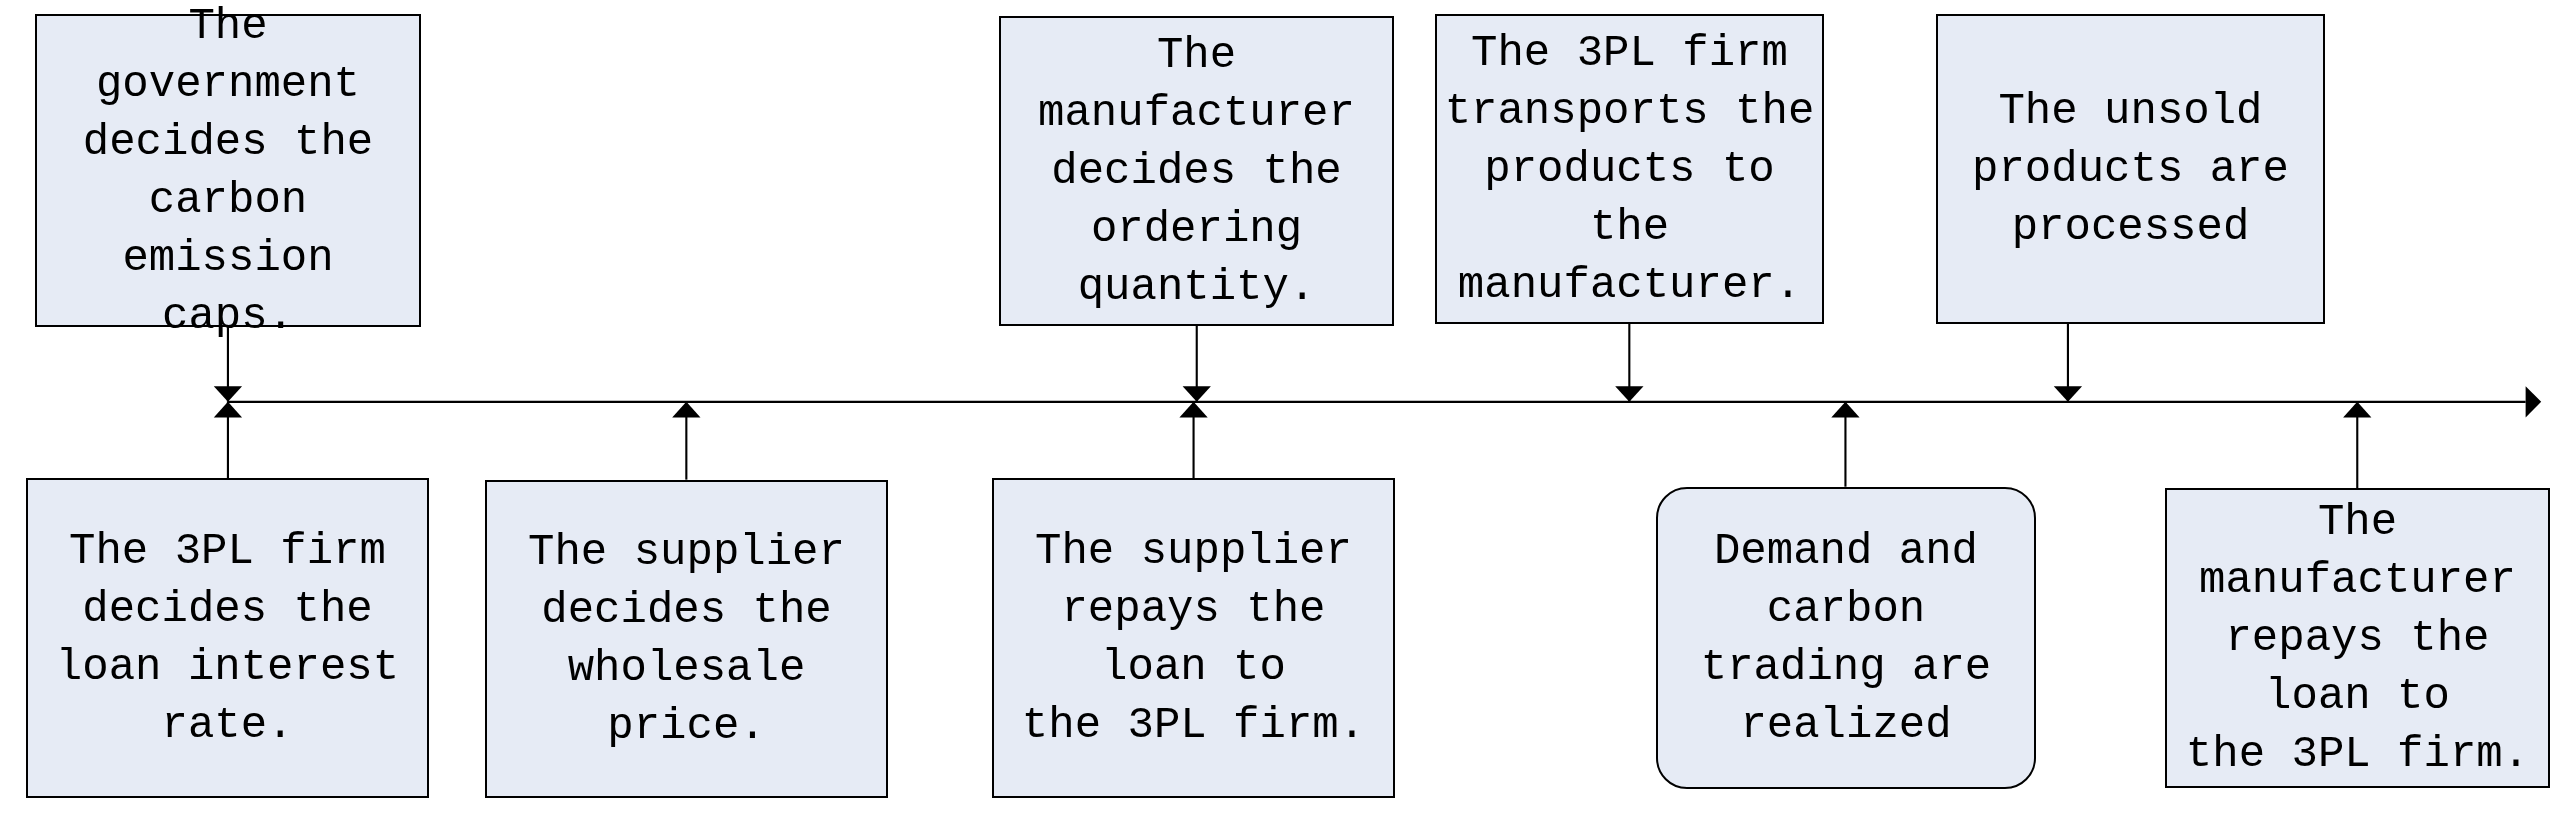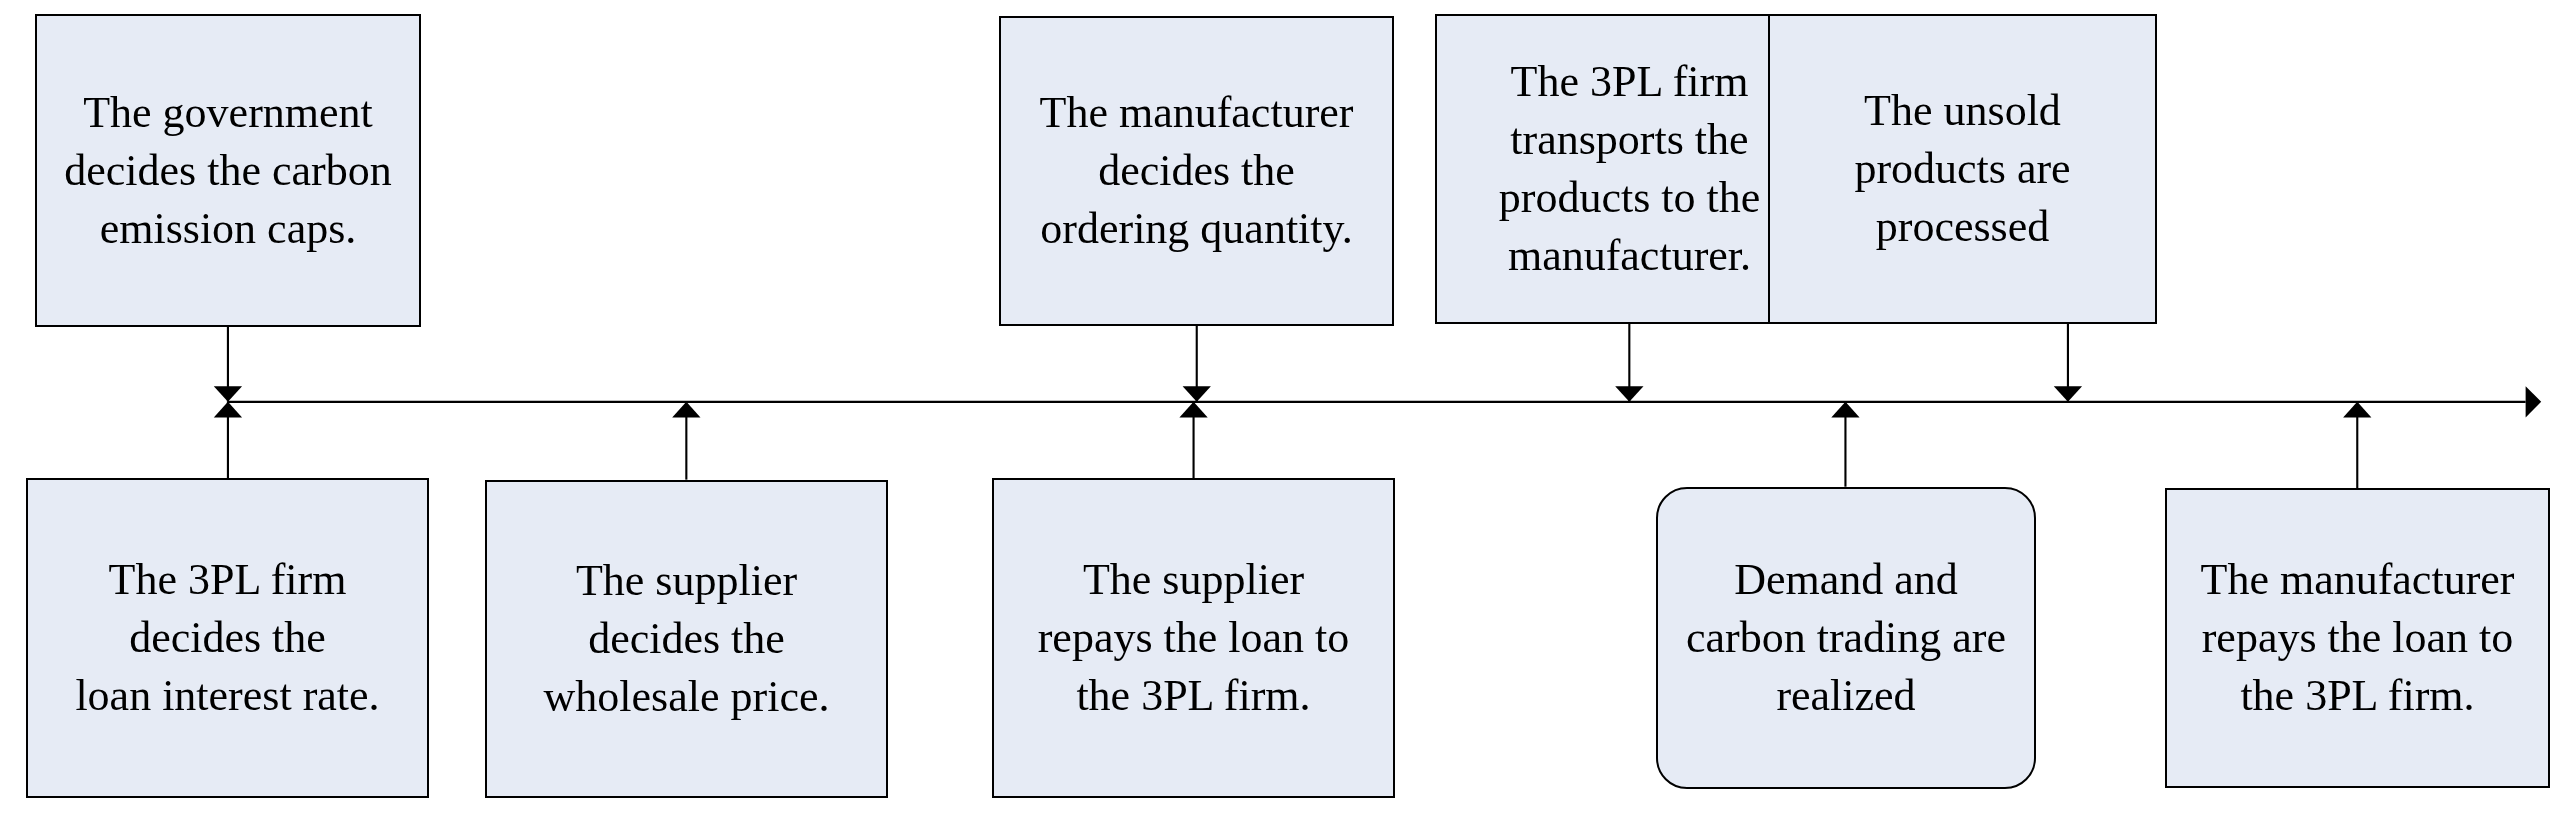--- a/index.html
+++ b/index.html
@@ -5,21 +5,21 @@
   html, body {
     margin: 0;
     padding: 0;
     background: #ffffff;
   }
   #canvas {
     position: relative;
     width: 2576px;
     height: 839px;
     background: #ffffff;
-    font-family: Liberation Serif, serif;
+    font-family: Liberation Mono, monospace;
     overflow: hidden;
   }
   #wires {
     position: absolute;
     left: 0;
     top: 0;
     width: 2576px;
     height: 839px;
     pointer-events: none;
   }
@@ -86,21 +86,21 @@
     <div class="box-text">The manufacturer
 decides the
 ordering quantity.</div>
   </div>
   <div class="event-box" style="left: 1435px; top: 14px; width: 389px; height: 310px;">
     <div class="box-text">The 3PL firm
 transports the
 products to the
 manufacturer.</div>
   </div>
-  <div class="event-box" style="left: 1768px; top: 14px; width: 389px; height: 310px;">
+  <div class="event-box" style="left: 1936px; top: 14px; width: 389px; height: 310px;">
     <div class="box-text">The unsold
 products are
 processed</div>
   </div>
   <div class="event-box" style="left: 26px; top: 478px; width: 403px; height: 320px;">
     <div class="box-text">The 3PL firm
 decides the
 loan interest rate.</div>
   </div>
   <div class="event-box" style="left: 485px; top: 480px; width: 403px; height: 318px;">

